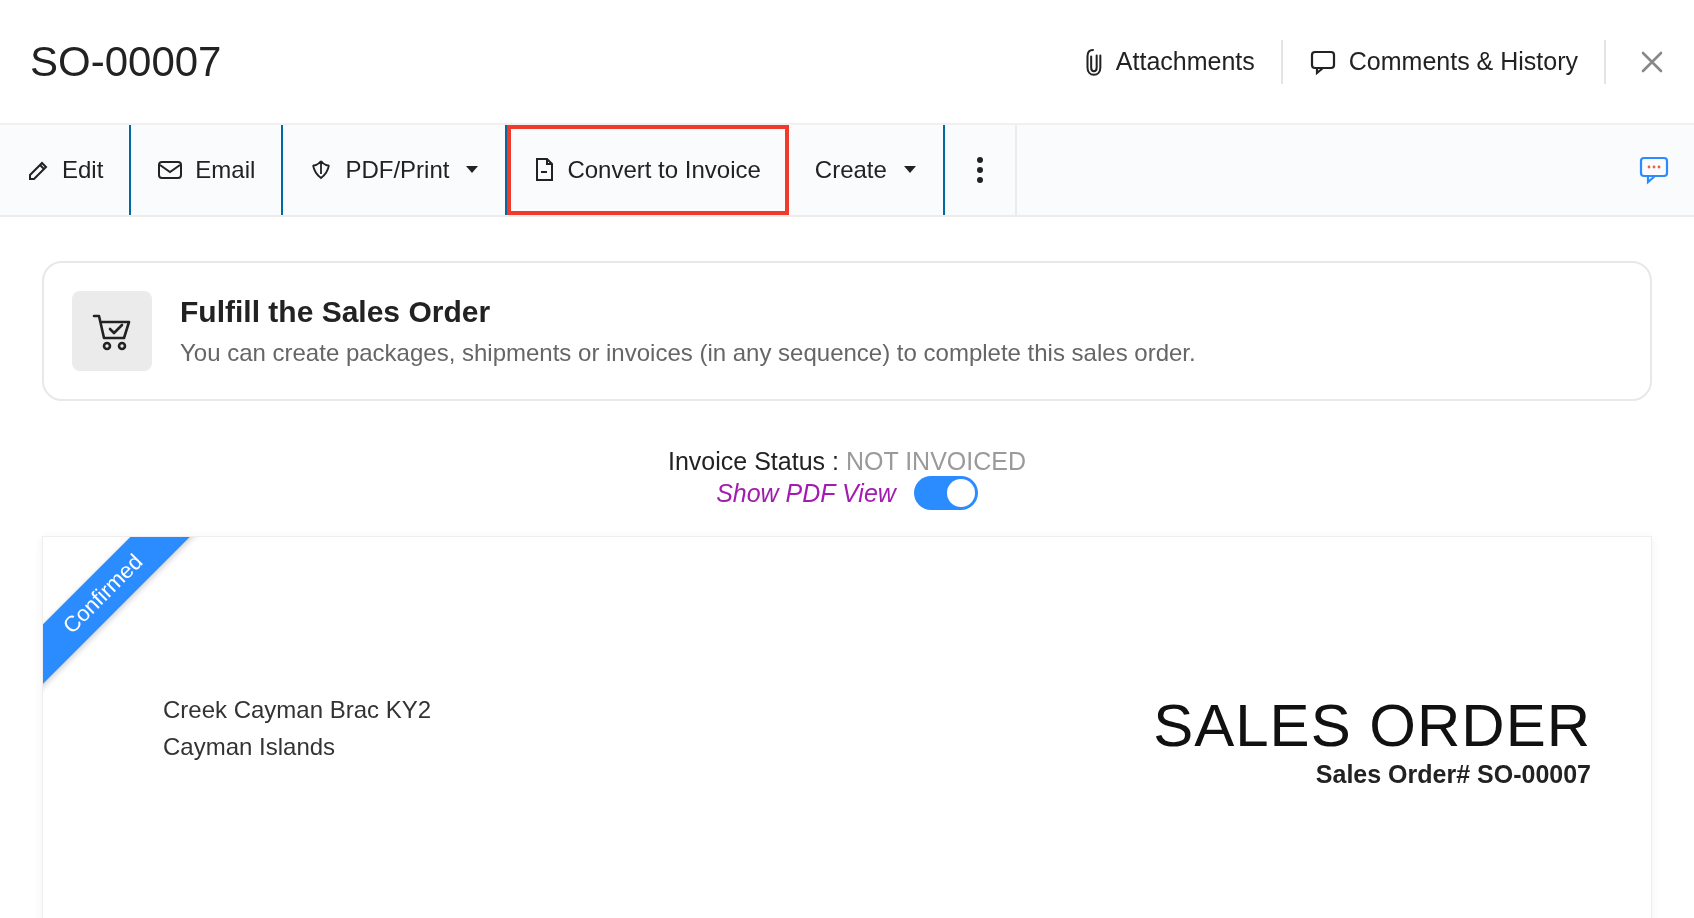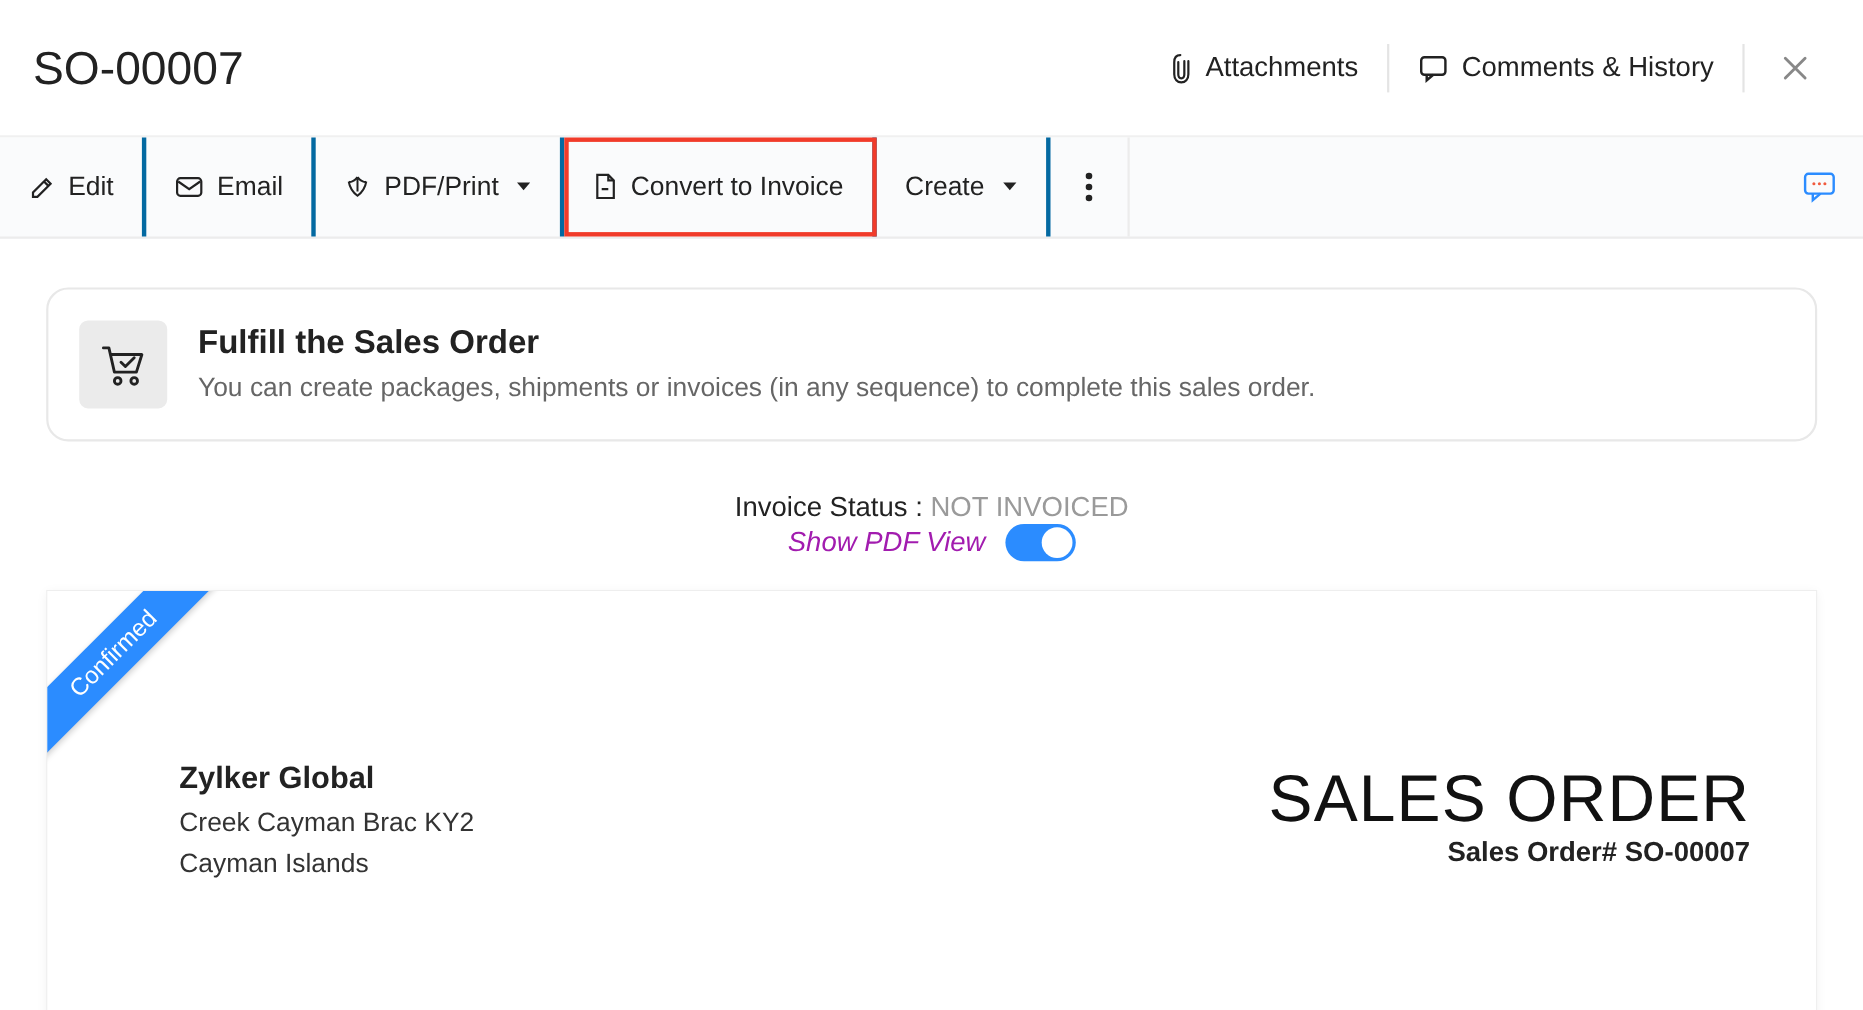--- a/index.html
+++ b/index.html
@@ -11,21 +11,21 @@
     height: 918px;
     overflow: hidden;
     position: relative;
   }
 
   
   .header {
     display: flex;
     align-items: center;
     justify-content: space-between;
-    padding: 28px 48px 28px 30px;
+    padding: 28px 28px 28px 30px;
     border-bottom: 2px solid #f0f0f0;
     height: 125px;
   }
   .header-title {
     font-size: 42px;
     font-weight: 400;
     color: #222;
   }
   .header-actions {
     display: flex;
@@ -63,21 +63,21 @@
     height: 92px;
     position: relative;
   }
   .tb-btn {
     display: flex;
     align-items: center;
     gap: 12px;
     padding: 0 26px;
     font-size: 24px;
     color: #222;
-    border-right: 4px solid #0369a1;
+    border-right: 2px solid #0369a1;
     cursor: pointer;
     background: transparent;
     border-top: none;
     border-bottom: none;
     border-left: none;
   }
   .tb-btn.highlight {
     outline: 4px solid #f13b2a;
     outline-offset: -4px;
   }
@@ -394,21 +394,20 @@
       <div class="toggle">
         <div class="toggle-knob"></div>
       </div>
     </div>
   </div>
 
   <div class="doc">
     <div class="ribbon">Confirmed</div>
     <div class="doc-body">
       <div>
-        <div class="company-name">Zylker Global</div>
         <div class="company-line">Creek Cayman Brac KY2</div>
         <div class="company-line">Cayman Islands</div>
       </div>
       <div class="doc-right">
         <div class="doc-title">SALES ORDER</div>
         <div class="doc-subtitle">Sales Order# SO-00007</div>
       </div>
     </div>
   </div>
 

